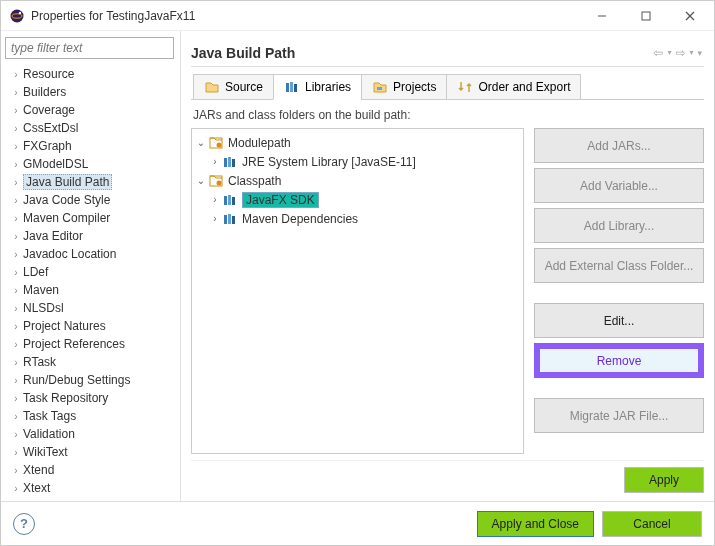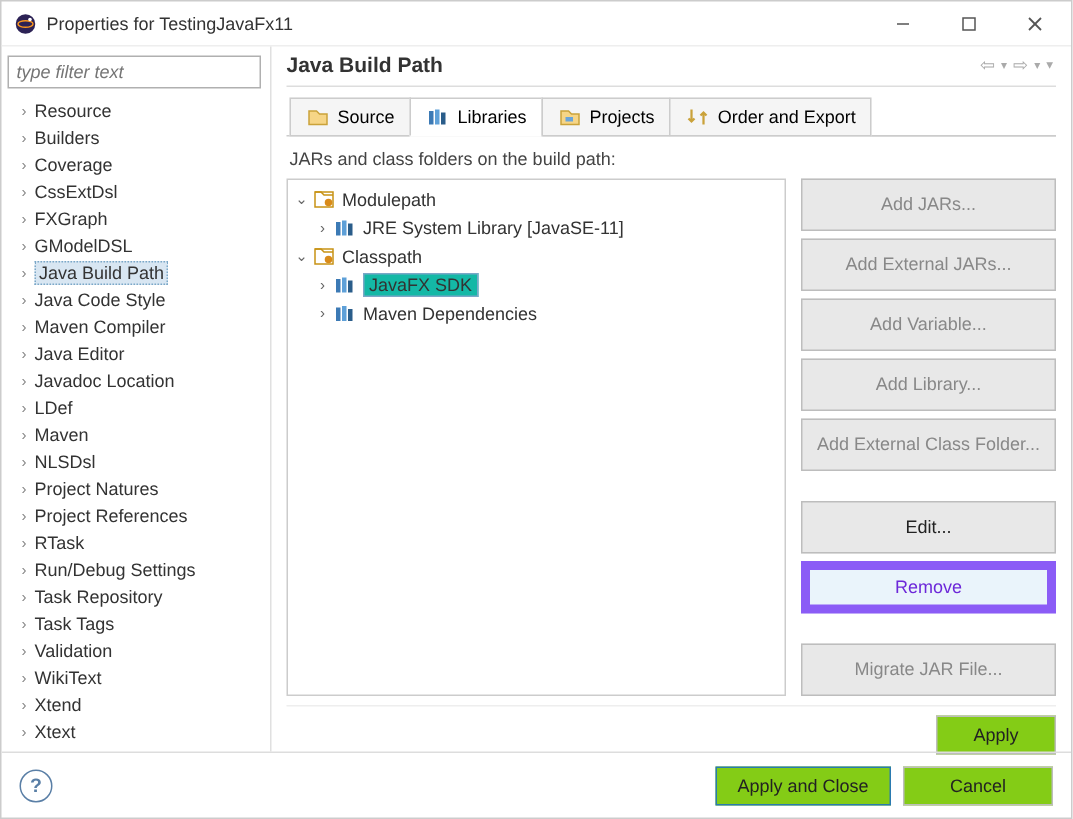--- a/index.html
+++ b/index.html
@@ -6,21 +6,21 @@
 body { background: #fff; width: 715px; height: 546px; overflow: hidden; display: flex; flex-direction: column; border: 1px solid #ccc; }
 
 
 .titlebar { height: 30px; display: flex; align-items: center; padding: 0 2px 0 8px; border-bottom: 1px solid #eee; }
 .titlebar .app-icon { width: 16px; height: 16px; margin-right: 6px; }
 .titlebar .title { flex: 1; color: #333; }
 .titlebar .win-btns { display: flex; }
 .titlebar .win-btn { width: 44px; height: 28px; display: flex; align-items: center; justify-content: center; color: #555; }
 
 
-.content { flex: 1; display: flex; min-height: 0; align-items: center; }
+.content { flex: 1; display: flex; min-height: 0; }
 
 
 .left { width: 180px; border-right: 1px solid #e0e0e0; display: flex; flex-direction: column; padding: 4px 6px 4px 4px; }
 .filter { margin: 2px 0 6px 0; }
 .filter input { width: 100%; padding: 3px 5px; border: 1px solid #b0b0b0; color: #777; font-style: italic; }
 .tree { flex: 1; overflow: auto; }
 .tree-item { display: flex; align-items: center; height: 18px; padding-left: 4px; color: #333; white-space: nowrap; cursor: default; }
 .tree-item .arrow { width: 14px; display: inline-flex; justify-content: center; color: #888; font-size: 10px; }
 .tree-item.selected span.label { background: #d8e6f2; border: 1px dotted #7aa7c7; padding: 0 2px; }
 
@@ -311,21 +311,20 @@
                 <rect x="6" y="3" width="3" height="10" fill="#5ea0d8"></rect>
                 <rect x="10" y="5" width="3" height="8" fill="#2a5d8a"></rect>
               </svg>
             </span>
           <span class="lib-label">Maven Dependencies</span>
         </div>
       </div>
 
       <div class="btn-col">
         <div class="btn">Add JARs...</div>
-        <div class="btn">Add External JARs...</div>
         <div class="btn">Add Variable...</div>
         <div class="btn">Add Library...</div>
         <div class="btn">Add External Class Folder...</div>
         <div class="spacer"></div>
         <div class="btn enabled">Edit...</div>
         <div class="btn enabled highlight">Remove</div>
         <div class="spacer"></div>
         <div class="btn">Migrate JAR File...</div>
       </div>
     </div>

